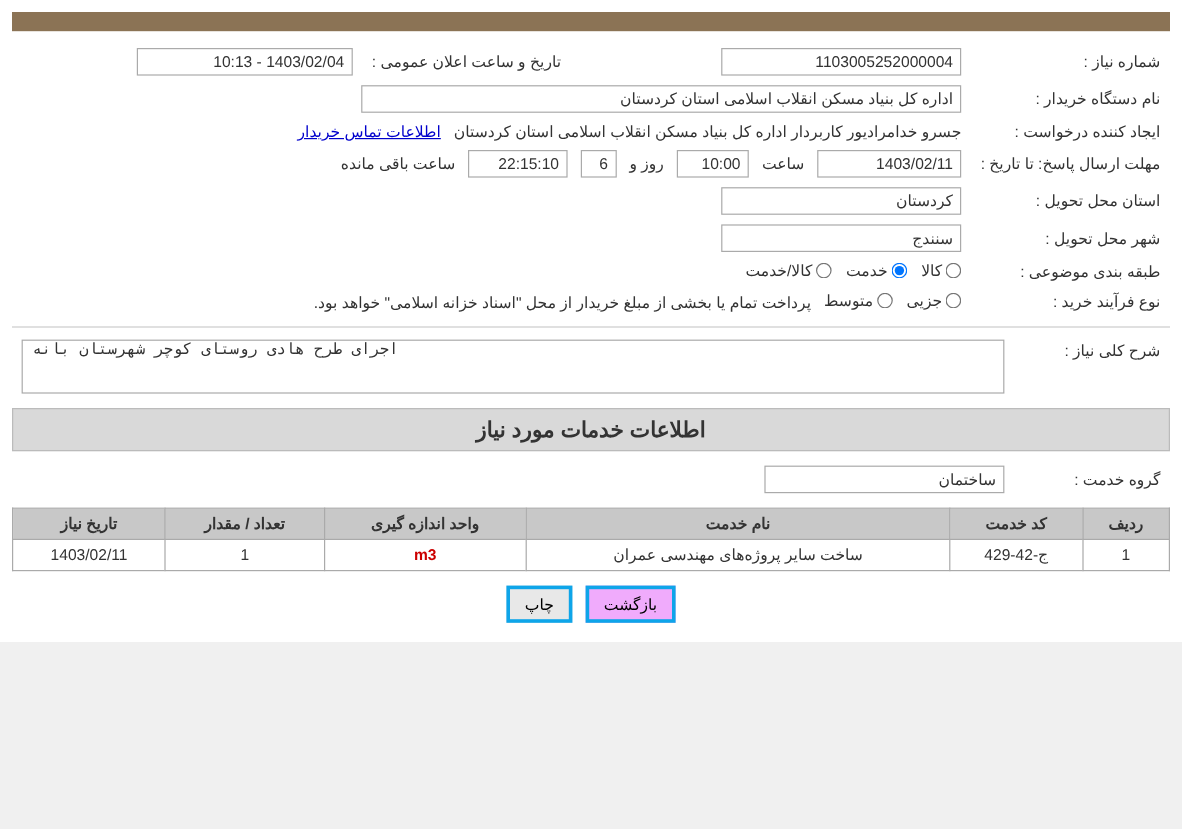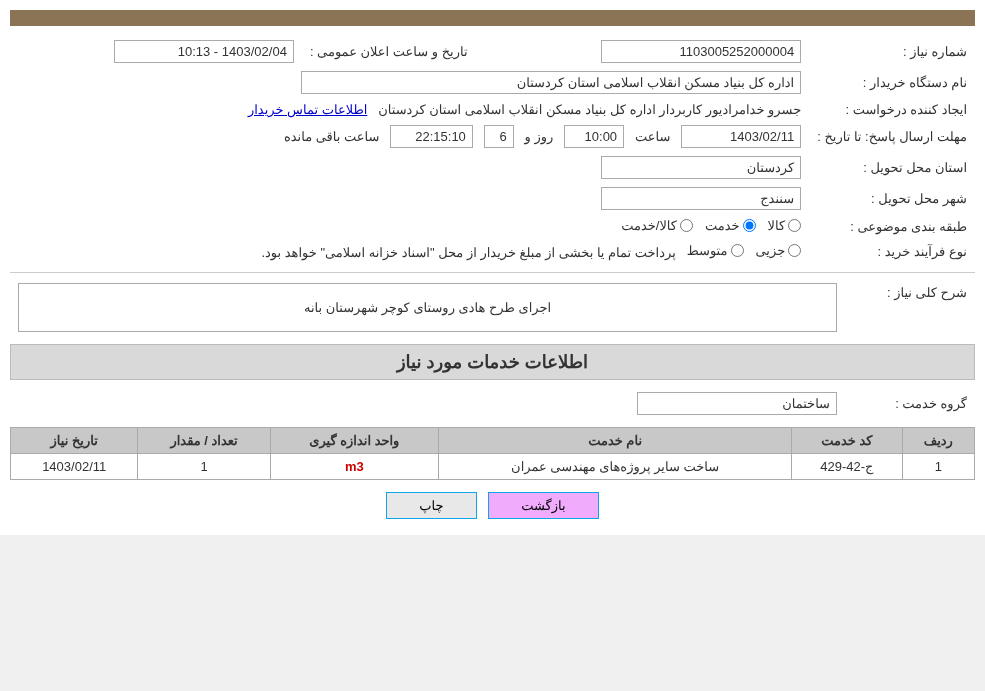--- a/index.html
+++ b/index.html
@@ -102,22 +102,22 @@
       background: #fff;
       padding: 4px;
       text-align: right;
       direction: rtl;
     }
     .button-row {
       text-align: center;
       margin: 12px 0 6px;
     }
     .btn {
-      padding: 5px 32px;
-      border: 1px solid #0ea5e9;
+      padding: 5px 12px;
+      border: 3px solid #0ea5e9;
       cursor: pointer;
       font-size: 13px;
       font-family: Tahoma, Arial, sans-serif;
       margin: 0 4px;
     }
     .btn-print {
       background: #e8e8e8;
     }
     .btn-back {
       background: #f0abfc;
@@ -127,25 +127,26 @@
       border-top: 1px solid #ccc;
       margin: 6px 0;
     }
     .m3-text {
       color: #cc0000;
       font-weight: bold;
     }
     .narration-box {
       border: 1px solid #aaa;
       background: #fff;
-      padding: 16px 8px;
+      padding: 0 8px;
       min-height: 45px;
-      text-align: center;
+      text-align: left;
       direction: rtl;
       width: 100%;
+      font-family: Liberation Mono, monospace;
     }
   </style>
 </head>
 <body>
 
 <div class="page-container">
 
   <div class="section-header"></div>
 
   <table class="info-table">

